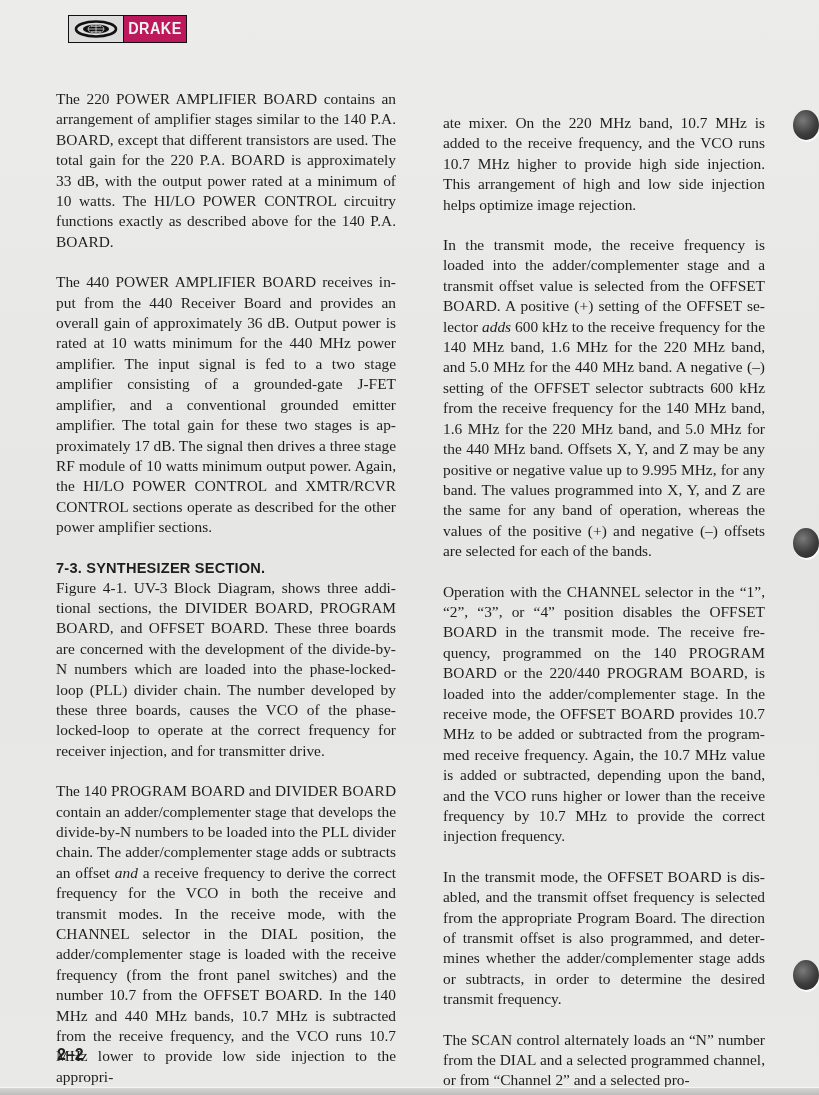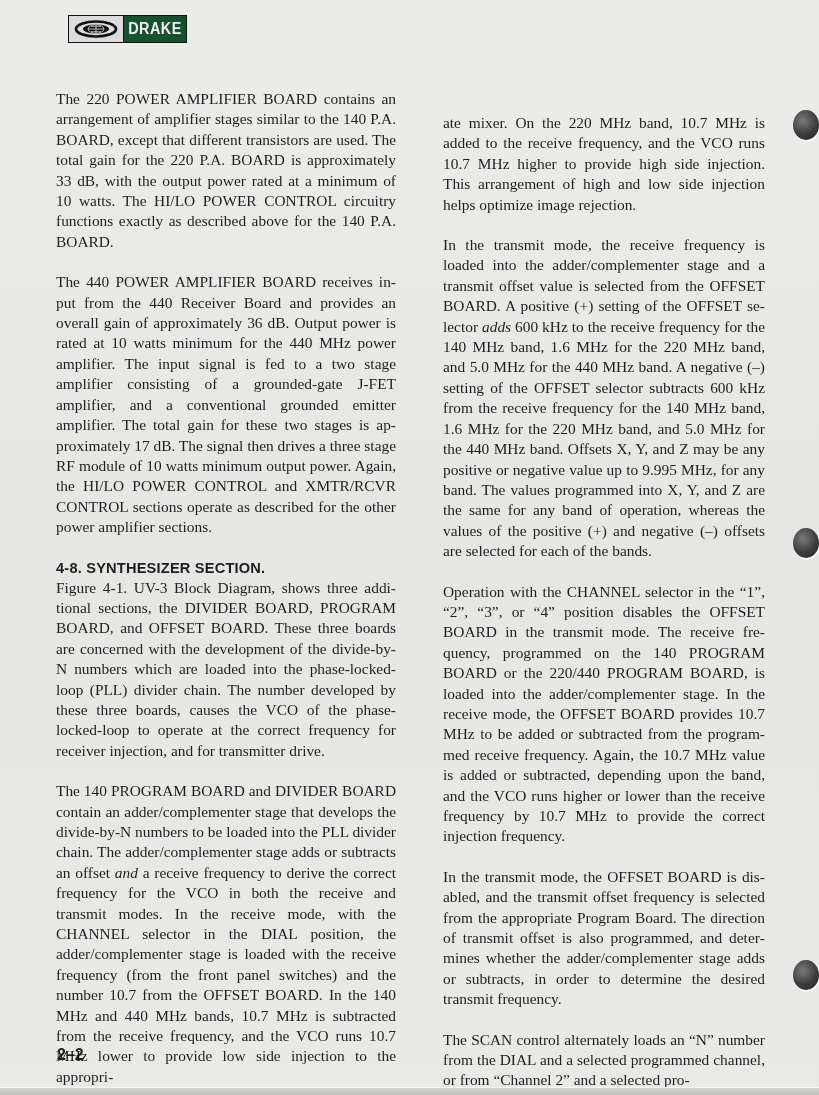--- a/index.html
+++ b/index.html
@@ -29,21 +29,21 @@
     }
     
     .logo {
       position: absolute;
       left: 68px;
       top: 15px;
       width: 117px;
       height: 26px;
       border: 1px solid #111;
       display: flex;
-      background: #14532d;
+      background: #be185d;
     }
     .logo-emblem {
       width: 54px;
       height: 100%;
       background: #dcdcdc;
       display: flex;
       align-items: center;
       justify-content: center;
       border-right: 1px solid #111;
     }
@@ -120,21 +120,21 @@
       <line x1="17" y1="6.5" x2="27" y2="6.5" stroke="#ddd" stroke-width="0.6"></line>
       <line x1="17" y1="11.5" x2="27" y2="11.5" stroke="#ddd" stroke-width="0.6"></line>
     </svg>
   </div>
   <div class="logo-text">DRAKE</div>
 </div>
 
 <div class="column col-left">
   <p class="para">The 220 POWER AMPLIFIER BOARD contains an arrangement of amplifier stages similar to the 140 P.A. BOARD, except that different transistors are used. The total gain for the 220 P.A. BOARD is approximately 33 dB, with the output power rated at a minimum of 10 watts. The HI/LO POWER CONTROL circuitry functions exactly as described above for the 140 P.A. BOARD.</p>
   <p class="para">The 440 POWER AMPLIFIER BOARD receives in­put from the 440 Receiver Board and provides an overall gain of approximately 36 dB. Output power is rated at 10 watts minimum for the 440 MHz power amplifier. The input signal is fed to a two stage amplifier consisting of a grounded-gate J-FET amplifier, and a conventional grounded emitter amplifier. The total gain for these two stages is ap­proximately 17 dB. The signal then drives a three stage RF module of 10 watts minimum output power. Again, the HI/LO POWER CONTROL and XMTR/RCVR CONTROL sections operate as de­scribed for the other power amplifier sections.</p>
-  <h2 class="section-heading">4-8.  SYNTHESIZER SECTION.</h2>
+  <h2 class="section-heading">7-3.  SYNTHESIZER SECTION.</h2>
   <p class="para">Figure 4-1. UV-3 Block Diagram, shows three addi­tional sections, the DIVIDER BOARD, PRO­GRAM BOARD, and OFFSET BOARD. These three boards are concerned with the development of the divide-by-N numbers which are loaded into the phase-locked-loop (PLL) divider chain. The number developed by these three boards, causes the VCO of the phase-locked-loop to operate at the correct frequency for receiver injection, and for transmitter drive.</p>
   <p class="para"><span>The 140 PROGRAM BOARD and DIVIDER BOARD contain an adder/complementer stage that develops the divide-by-N numbers to be loaded in­to the PLL divider chain. The adder/complementer stage adds or subtracts an offset </span><em>and</em><span> a receive fre­quency to derive the correct frequency for the VCO in both the receive and transmit modes. In the receive mode, with the CHANNEL selector in the DIAL position, the adder/complementer stage is loaded with the receive frequency (from the front panel switches) and the number 10.7 from the OFFSET BOARD. In the 140 MHz and 440 MHz bands, 10.7 MHz is subtracted from the re­ceive frequency, and the VCO runs 10.7 MHz lower to provide low side injection to the appropri-</span></p>
 </div>
 
 <div class="column col-right">
   <p class="para">ate mixer. On the 220 MHz band, 10.7 MHz is added to the receive frequency, and the VCO runs 10.7 MHz higher to provide high side injection. This arrangement of high and low side injection helps optimize image rejection.</p>
   <p class="para"><span>In the transmit mode, the receive frequency is loaded into the adder/complementer stage and a transmit offset value is selected from the OFFSET BOARD. A positive (+) setting of the OFFSET se­lector </span><em>adds</em><span> 600 kHz to the receive frequency for the 140 MHz band, 1.6 MHz for the 220 MHz band, and 5.0 MHz for the 440 MHz band. A nega­tive (–) setting of the OFFSET selector subtracts 600 kHz from the receive frequency for the 140 MHz band, 1.6 MHz for the 220 MHz band, and 5.0 MHz for the 440 MHz band. Offsets X, Y, and Z may be any positive or negative value up to 9.995 MHz, for any band. The values programmed into X, Y, and Z are the same for any band of op­eration, whereas the values of the positive (+) and negative (–) offsets are selected for each of the bands.</span></p>
   <p class="para">Operation with the CHANNEL selector in the “1”, “2”, “3”, or “4” position disables the OFFSET BOARD in the transmit mode. The receive fre­quency, programmed on the 140 PROGRAM BOARD or the 220/440 PROGRAM BOARD, is loaded into the adder/complementer stage. In the receive mode, the OFFSET BOARD provides 10.7 MHz to be added or subtracted from the program­med receive frequency. Again, the 10.7 MHz value is added or subtracted, depending upon the band, and the VCO runs higher or lower than the receive frequency by 10.7 MHz to provide the correct injection frequency.</p>
   <p class="para">In the transmit mode, the OFFSET BOARD is dis­abled, and the transmit offset frequency is selected from the appropriate Program Board. The direction of transmit offset is also programmed, and deter­mines whether the adder/complementer stage adds or subtracts, in order to determine the desired transmit frequency.</p>
   <p class="para">The SCAN control alternately loads an “N” num­ber from the DIAL and a selected programmed channel, or from “Channel 2” and a selected pro-</p>

